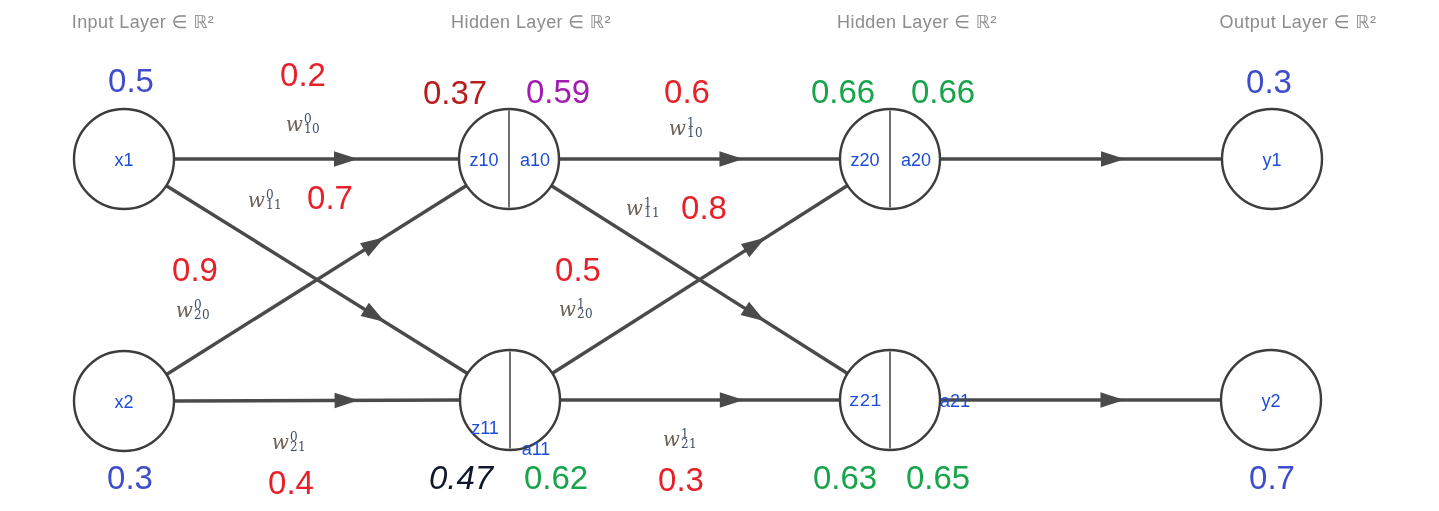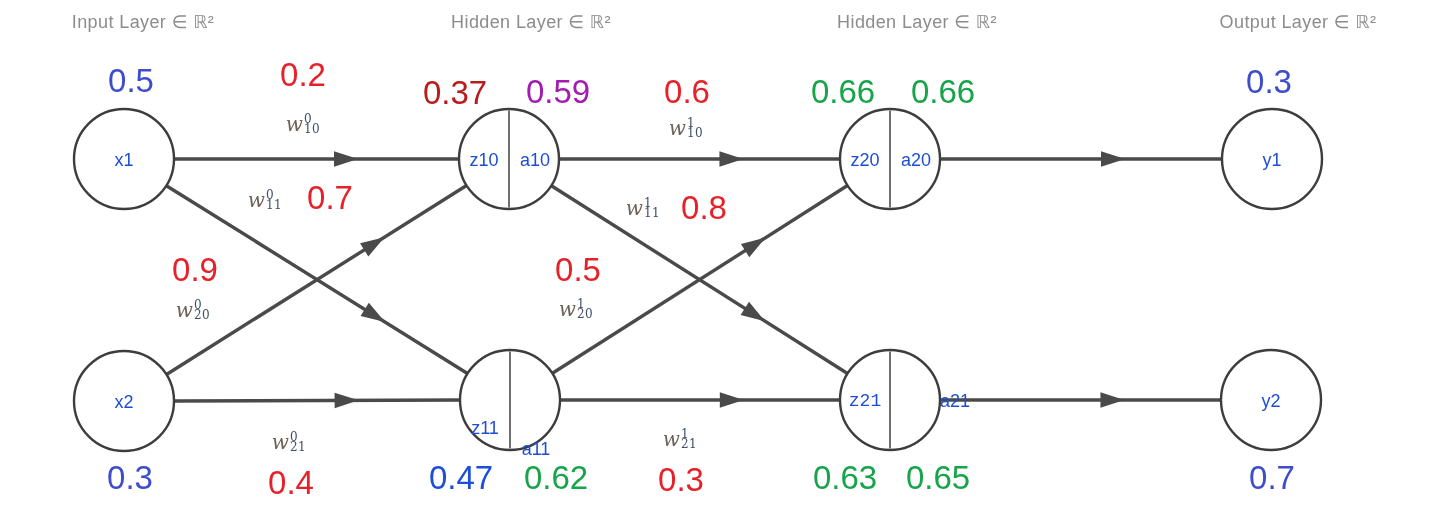--- a/index.html
+++ b/index.html
@@ -99,21 +99,21 @@
       <div class="layer-title" style="left: 917px; top: 22px; color: rgb(140, 140, 140);">Hidden Layer ∈ ℝ²</div>
       <div class="layer-title" style="left: 1298px; top: 22px; color: rgb(140, 140, 140);">Output Layer ∈ ℝ²</div>
       <div class="value-label" style="left: 131px; top: 81px; color: rgb(62, 77, 203);">0.5</div>
       <div class="value-label" style="left: 130px; top: 478px; color: rgb(62, 77, 203);">0.3</div>
       <div class="value-label" style="left: 303px; top: 75px; color: rgb(230, 33, 41);">0.2</div>
       <div class="value-label" style="left: 330px; top: 198px; color: rgb(230, 33, 41);">0.7</div>
       <div class="value-label" style="left: 195px; top: 270px; color: rgb(230, 33, 41);">0.9</div>
       <div class="value-label" style="left: 291px; top: 483px; color: rgb(230, 33, 41);">0.4</div>
       <div class="value-label" style="left: 455px; top: 93px; color: #b91c1c;">0.37</div>
       <div class="value-label" style="left: 558px; top: 92px; color: #a21caf;">0.59</div>
-      <div class="value-label" style="left: 461px; top: 478px; color: #1d4ed8;">0.47</div>
+      <div class="value-label" style="left: 461px; top: 478px; color: #0f172a; font-style: italic;">0.47</div>
       <div class="value-label" style="left: 556px; top: 478px; color: rgb(23, 164, 75);">0.62</div>
       <div class="value-label" style="left: 687px; top: 92px; color: rgb(230, 33, 41);">0.6</div>
       <div class="value-label" style="left: 704px; top: 208px; color: rgb(230, 33, 41);">0.8</div>
       <div class="value-label" style="left: 578px; top: 270px; color: rgb(230, 33, 41);">0.5</div>
       <div class="value-label" style="left: 681px; top: 480px; color: rgb(230, 33, 41);">0.3</div>
       <div class="value-label" style="left: 843px; top: 92px; color: rgb(23, 164, 75);">0.66</div>
       <div class="value-label" style="left: 943px; top: 92px; color: rgb(23, 164, 75);">0.66</div>
       <div class="value-label" style="left: 845px; top: 478px; color: rgb(23, 164, 75);">0.63</div>
       <div class="value-label" style="left: 938px; top: 478px; color: rgb(23, 164, 75);">0.65</div>
       <div class="value-label" style="left: 1269px; top: 82px; color: rgb(62, 77, 203);">0.3</div>

